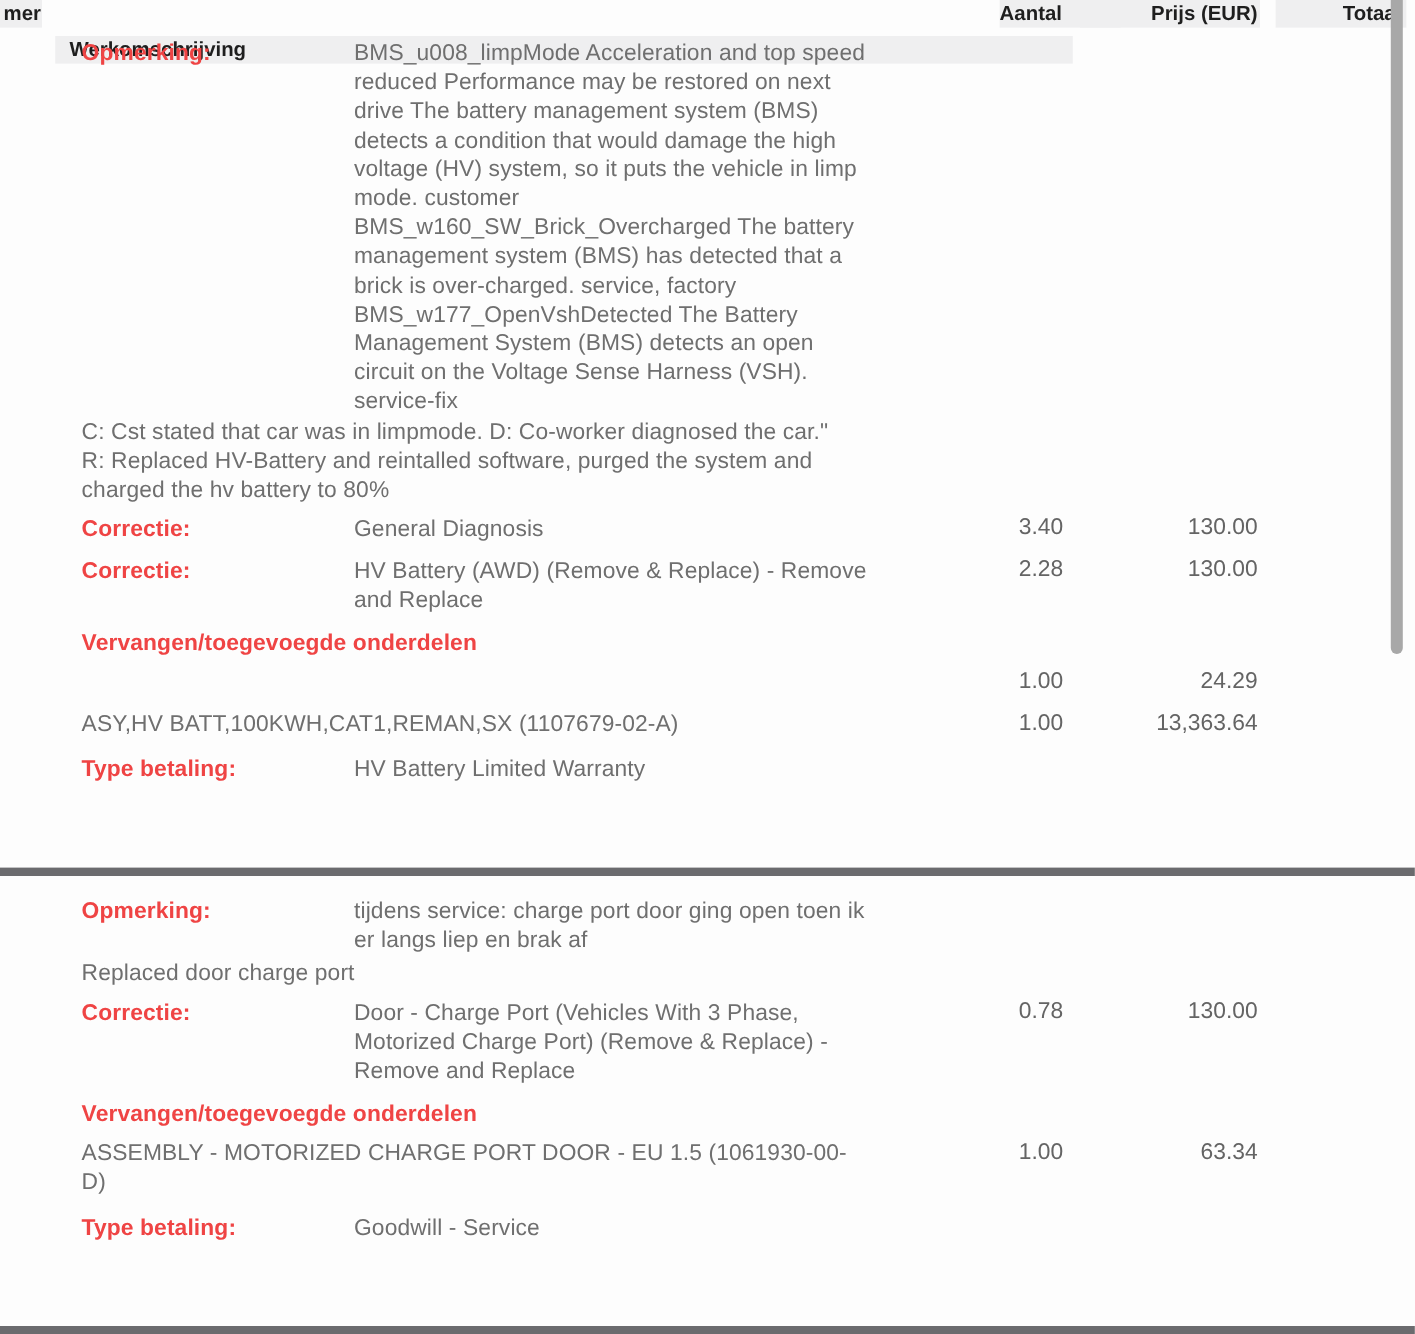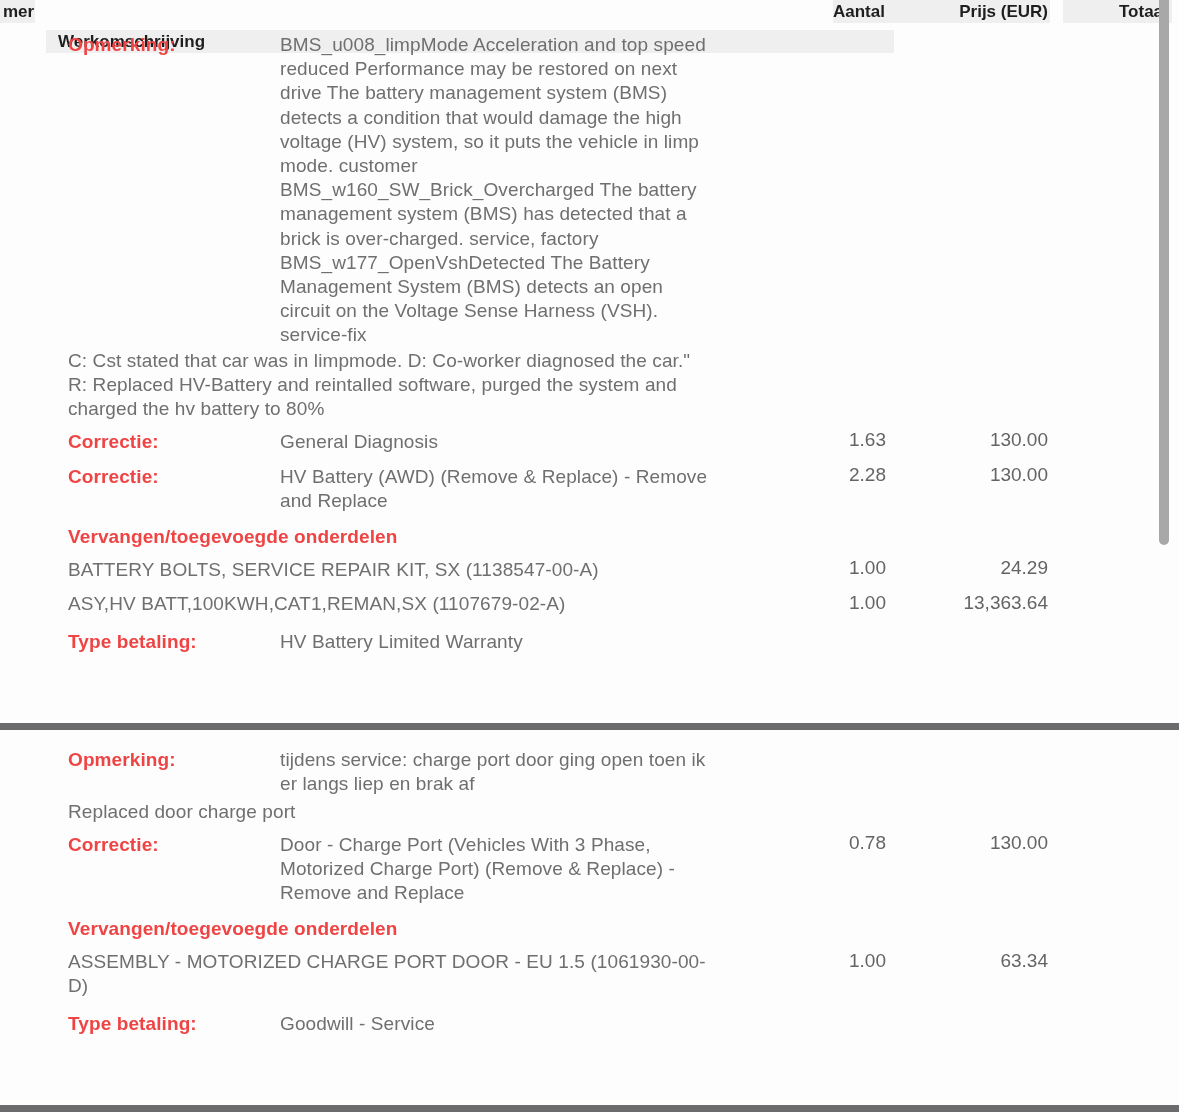--- a/index.html
+++ b/index.html
@@ -39,21 +39,21 @@
     white-space: nowrap; letter-spacing: 0.1px;
   }
   .qty, .price {
     position: absolute; font-size: 19px; line-height: 24.2px; color: #646464;
     text-align: right; white-space: nowrap;
   }
   .qty   { left: 760px; width: 126px; }
   .price { left: 886px; width: 162px; }
 
   .col-label { left: 68px; }
-  .col-desc  { left: 280px; }
+  .col-desc  { left: 295px; }
 
   
   .t-remark1 { top: 33px; }
   .t-summary1 { top: 349px; }
   .t-corr1 { top: 430px; } .t-corr1v { top: 428px; }
   .t-corr2 { top: 465px; } .t-corr2v { top: 463px; }
   .t-parts1 { top: 525px; }
   .t-part11 { top: 558px; } .t-part11v { top: 556px; }
   .t-part12 { top: 592px; } .t-part12v { top: 591px; }
   .t-pay1 { top: 630px; }
@@ -107,32 +107,31 @@
 Management System (BMS) detects an open
 circuit on the Voltage Sense Harness (VSH).
 service-fix</div>
 
   <div class="abs txt col-label t-summary1">C: Cst stated that car was in limpmode. D: Co-worker diagnosed the car."
 R: Replaced HV-Battery and reintalled software, purged the system and
 charged the hv battery to 80%</div>
 
   <div class="abs lbl col-label t-corr1">Correctie:</div>
   <div class="abs txt col-desc t-corr1">General Diagnosis</div>
-  <div class="qty t-corr1v">1.63</div>
+  <div class="qty t-corr1v">3.40</div>
   <div class="price t-corr1v">130.00</div>
 
   <div class="abs lbl col-label t-corr2">Correctie:</div>
   <div class="abs txt col-desc t-corr2">HV Battery (AWD) (Remove &amp; Replace) - Remove
 and Replace</div>
   <div class="qty t-corr2v">2.28</div>
   <div class="price t-corr2v">130.00</div>
 
   <div class="abs lbl col-label t-parts1">Vervangen/toegevoegde onderdelen</div>
 
-  <div class="abs txt col-label t-part11">BATTERY BOLTS, SERVICE REPAIR KIT, SX (1138547-00-A)</div>
   <div class="qty t-part11v">1.00</div>
   <div class="price t-part11v">24.29</div>
 
   <div class="abs txt col-label t-part12">ASY,HV BATT,100KWH,CAT1,REMAN,SX (1107679-02-A)</div>
   <div class="qty t-part12v">1.00</div>
   <div class="price t-part12v">13,363.64</div>
 
   <div class="abs lbl col-label t-pay1">Type betaling:</div>
   <div class="abs txt col-desc t-pay1">HV Battery Limited Warranty</div>
 

